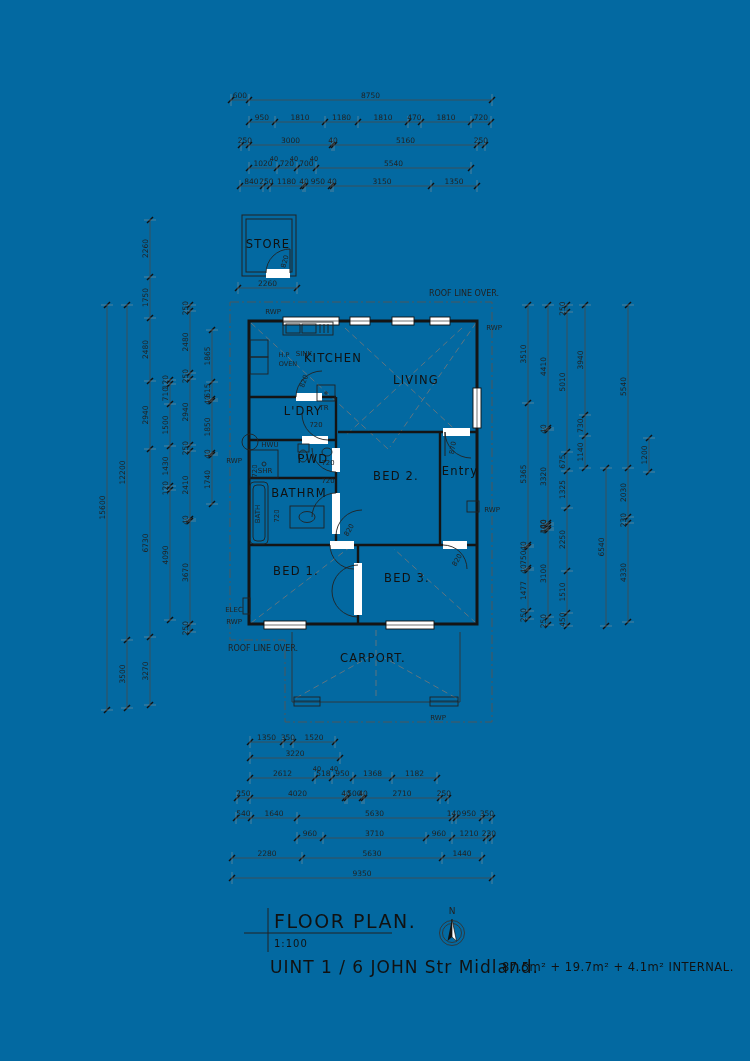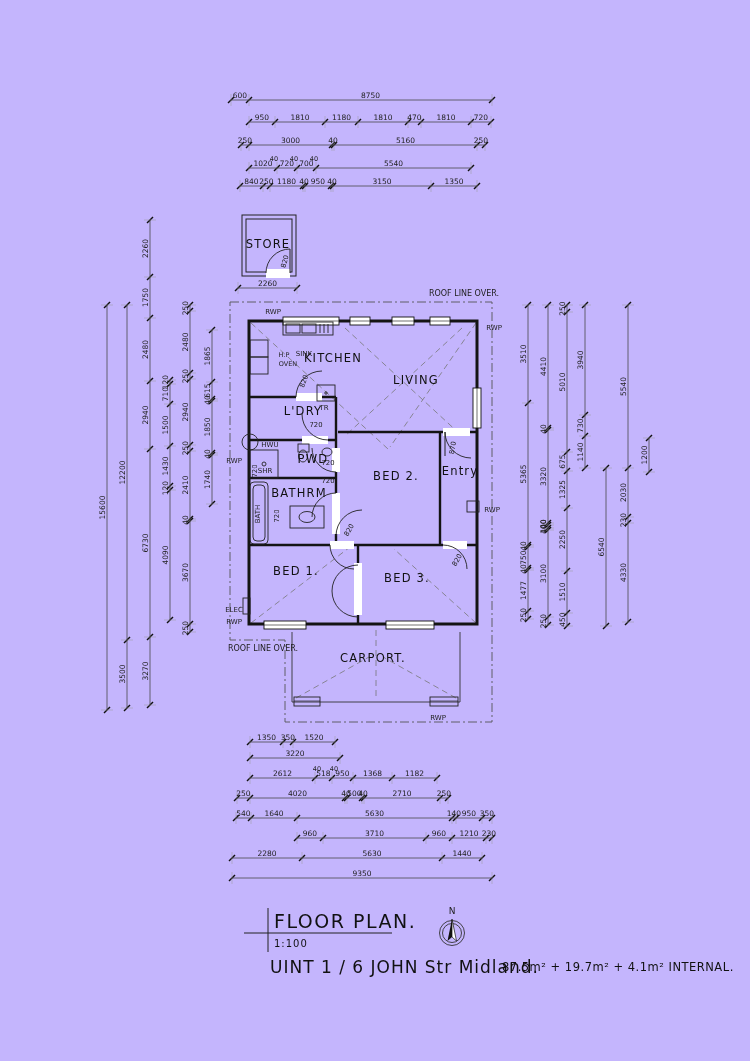--- a/index.html
+++ b/index.html
@@ -1,16 +1,16 @@
 <!DOCTYPE html>
 <html><head>
 <meta charset="utf-8">
 <style>
   html,body{margin:0;padding:0;background:#fff;}
-  #page{position:relative;width:750px;height:1061px;background:#c4b5fd;overflow:hidden;
+  #page{position:relative;width:750px;height:1061px;background:#0369a1;overflow:hidden;
         font-family:"DejaVu Sans",sans-serif;}
   svg text{fill:#1a1a1a;}
   .dl{stroke:#4a4a4a;stroke-width:0.8;}
   .tick{stroke:#111;stroke-width:1.4;}
   .ext{stroke:#999;stroke-width:0.5;}
   .dt{font-size:7.5px;text-anchor:middle;fill:#222;}
   .room{font-size:11.5px;letter-spacing:1.2px;text-anchor:middle;fill:#111;}
   .ann{text-anchor:middle;fill:#222;}
   .doorlab{font-size:6.8px;text-anchor:middle;fill:#222;}
   .wall{stroke:#141414;stroke-width:3;fill:none;}

